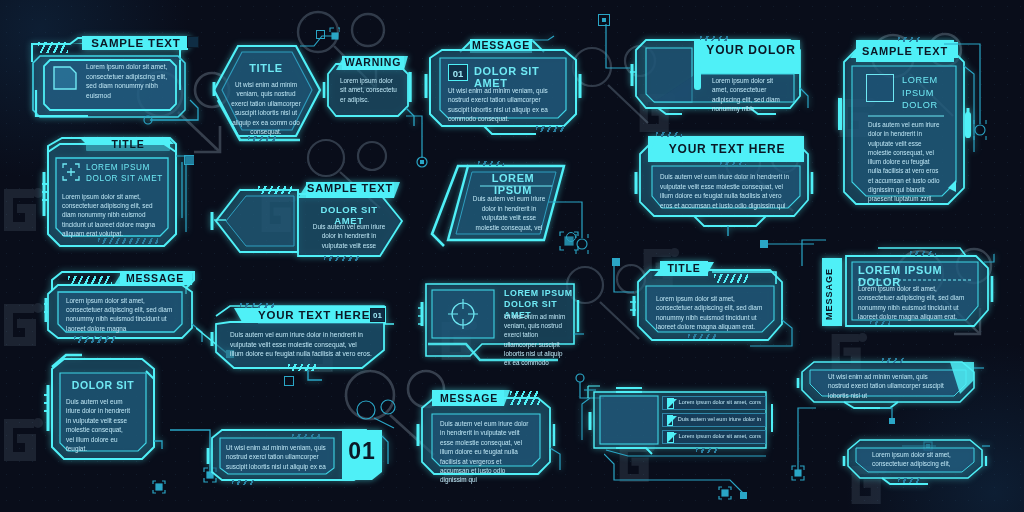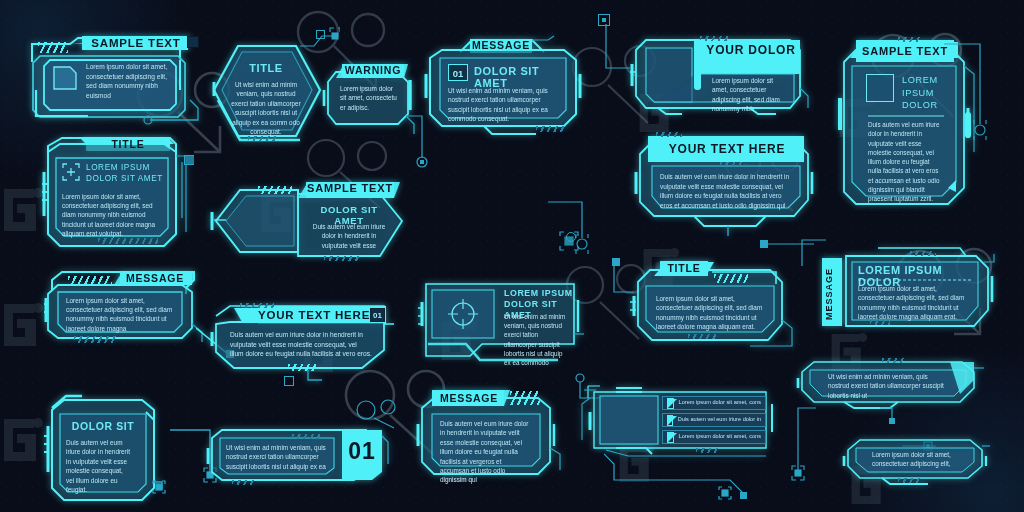--- a/index.html
+++ b/index.html
@@ -324,21 +324,21 @@
     <div class="hatch" style="left:24px;top:8px;width:44px;height:10px;"></div>
     <div class="ttl" style="position:absolute;left:76px;top:3px;width:70px;font-size:10.5px;line-height:14px;">MESSAGE</div>
     <div class="body-txt" style="position:absolute;left:22px;top:28px;width:108px;font-size:6.4px;line-height:9.2px;">Lorem ipsum dolor sit amet, consectetuer adipiscing elit, sed diam nonummy nibh euismod tincidunt ut laoreet dolore magna</div>
     <div class="hatch-d" style="left:30px;top:68px;width:42px;height:7px;"></div>
   </div>
   <svg class="el glow" style="left:196px;top:310px;" width="60" height="50" viewBox="0 0 60 50">
     <path d="M0 18 L32 44" stroke="#4ff0f7" stroke-width="1.6" fill="none"></path>
     <rect x="30" y="40" width="8" height="8" fill="#4ff0f7"></rect>
   </svg>
 
-  <div class="el" style="left:38px;top:392px;width:136px;height:114px;">
+  <div class="el" style="left:38px;top:351px;width:136px;height:114px;">
     <svg class="shape glow" width="136" height="114" viewBox="0 0 136 114">
       <path d="M14 16 L28 4 L44 4" fill="none" stroke="#4ff0f7" stroke-width="2.4"></path>
       <path d="M14 18 L14 96 L26 108 L104 108 L116 96 L116 18 L104 8 L26 8 Z" fill="rgba(18,50,80,.5)" stroke="#4ff0f7" stroke-width="2"></path>
       <path d="M22 22 L108 22 L108 92 L100 100 L30 100 L22 92 Z" fill="rgba(30,80,120,.48)" stroke="#3fd5e6" stroke-width="1.2"></path>
       <path d="M10 34 L10 80" stroke="#4ff0f7" stroke-width="3"></path>
       <path d="M6 44 L10 44 M6 52 L10 52 M6 60 L10 60" stroke="#4ff0f7" stroke-width="2"></path>
       <path d="M116 90 L124 90 L124 98" stroke="#2aa6c6" stroke-width="1.3" fill="none"></path>
       <path d="M108 20 L116 28" stroke="#4ff0f7" stroke-width="2"></path>
     </svg>
     <div class="head-cy" style="position:absolute;left:22px;top:28px;width:86px;text-align:center;font-size:10.5px;font-weight:bold;">DOLOR SIT</div>
@@ -364,21 +364,21 @@
     <div class="hatch-d" style="left:40px;top:94px;width:30px;height:5px;"></div>
   </div>
   <svg class="el" style="left:300px;top:22px;" width="40" height="30" viewBox="0 0 40 30">
     <path d="M0 24 L14 24 L22 14 L32 14" stroke="#2aa6c6" stroke-width="1.2" fill="none"></path>
     <g stroke="#2aa6c6" stroke-width="1.1" fill="none">
       <path d="M30 10 V6 H34 M38 6 H40 V10"></path>
         <rect x="32" y="11" width="6" height="6" fill="#2aa6c6"></rect>
     </g>
   </svg>
 
-  <div class="el" style="left:320px;top:60px;width:96px;height:74px;">
+  <div class="el" style="left:320px;top:52px;width:96px;height:74px;">
     <svg class="shape glow" width="96" height="74" viewBox="0 0 96 74">
       <path d="M8 22 L16 12 L78 12 L88 22 L88 54 L78 64 L16 64 L8 54 Z" fill="rgba(20,54,86,.5)" stroke="#4ff0f7" stroke-width="1.8"></path>
       <rect x="22" y="4" width="62" height="14" fill="#4ff0f7"></rect>
       <path d="M16 18 L84 18 L88 4 L24 4 Z" fill="#4ff0f7" opacity=".92"></path>
       <path d="M90 20 L90 50" stroke="#4ff0f7" stroke-width="3.4"></path>
       <path d="M86 56 L94 64 L94 74" stroke="#2aa6c6" stroke-width="1.3" fill="none"></path>
       <path d="M4 30 L4 46" stroke="#4ff0f7" stroke-width="2.6"></path>
     </svg>
     <div class="ttl" style="position:absolute;left:22px;top:3px;width:62px;font-size:10.5px;line-height:14px;">WARNING</div>
     <div class="body-txt" style="position:absolute;left:20px;top:24px;width:58px;font-size:6.4px;line-height:9.4px;">Lorem ipsum dolor sit amet, consectetu er adipisc.</div>
@@ -461,20 +461,31 @@
       <path d="M60 90 L68 98 L112 98" stroke="#4ff0f7" stroke-width="2" fill="none"></path>
       <path d="M108 4 L124 4 L130 0" stroke="#2aa6c6" stroke-width="1.2" fill="none"></path>
     </svg>
     <div class="ttl" style="position:absolute;left:46px;top:2px;width:62px;font-size:10.5px;line-height:14px;">MESSAGE</div>
     <div class="num-badge" style="position:absolute;left:24px;top:28px;width:20px;height:17px;font-size:9.5px;line-height:17px;background:rgba(15,45,68,.9);color:#9fe9f5;border-color:#4ff0f7;">01</div>
     <div class="head-cy" style="position:absolute;left:50px;top:29px;width:96px;font-size:11px;font-weight:bold;">DOLOR SIT AMET</div>
     <div class="body-txt" style="position:absolute;left:24px;top:50px;width:106px;font-size:6.4px;line-height:9.4px;">Ut wisi enim ad minim veniam, quis nostrud exerci tation ullamcorper suscipit lobortis nisl ut aliquip ex ea commodo consequat.</div>
     <div class="hatch-d" style="left:112px;top:90px;width:28px;height:6px;"></div>
   </div>
 
+  <div class="el" style="left:424px;top:158px;width:148px;height:100px;">
+    <svg class="shape glow" width="148" height="100" viewBox="0 0 148 100">
+      <path d="M44 8 L140 8 L120 82 L24 82 Z" fill="rgba(20,56,90,.55)" stroke="#4ff0f7" stroke-width="2.4"></path>
+      <path d="M48 14 L132 14 L116 76 L32 76 Z" fill="rgba(32,84,124,.35)" stroke="#2f9fc0" stroke-width="1"></path>
+      <path d="M44 8 L34 8 L8 76 L20 88" fill="none" stroke="#4ff0f7" stroke-width="2.6"></path>
+      <path d="M56 28 L128 28" stroke="#6fe9f4" stroke-width="1"></path>
+    </svg>
+    <div class="hatch-d" style="left:54px;top:3px;width:26px;height:5px;"></div>
+    <div class="head-cy" style="position:absolute;left:48px;top:14px;width:82px;text-align:center;font-size:11px;font-weight:bold;">LOREM IPSUM</div>
+    <div class="body-txt" style="position:absolute;left:48px;top:36px;width:74px;text-align:center;font-size:6.4px;line-height:9.6px;">Duis autem vel eum iriure dolor in hendrerit in vulputate velit esse molestie consequat, vel</div>
+  </div>
   <svg class="el" style="left:548px;top:198px;" width="50" height="60" viewBox="0 0 50 60">
     <path d="M0 4 L34 4 L34 40" stroke="#2aa6c6" stroke-width="1.2" fill="none"></path>
     <g stroke="#2aa6c6" stroke-width="1.1" fill="none">
       <path d="M28 40 V36 M40 40 V36 M28 52 V56 M40 52 V56"></path>
       <circle cx="34" cy="46" r="5"></circle>
     </g>
   </svg>
 
   <div class="el" style="left:418px;top:276px;width:166px;height:92px;">
     <svg class="shape glow" width="166" height="92" viewBox="0 0 166 92">

